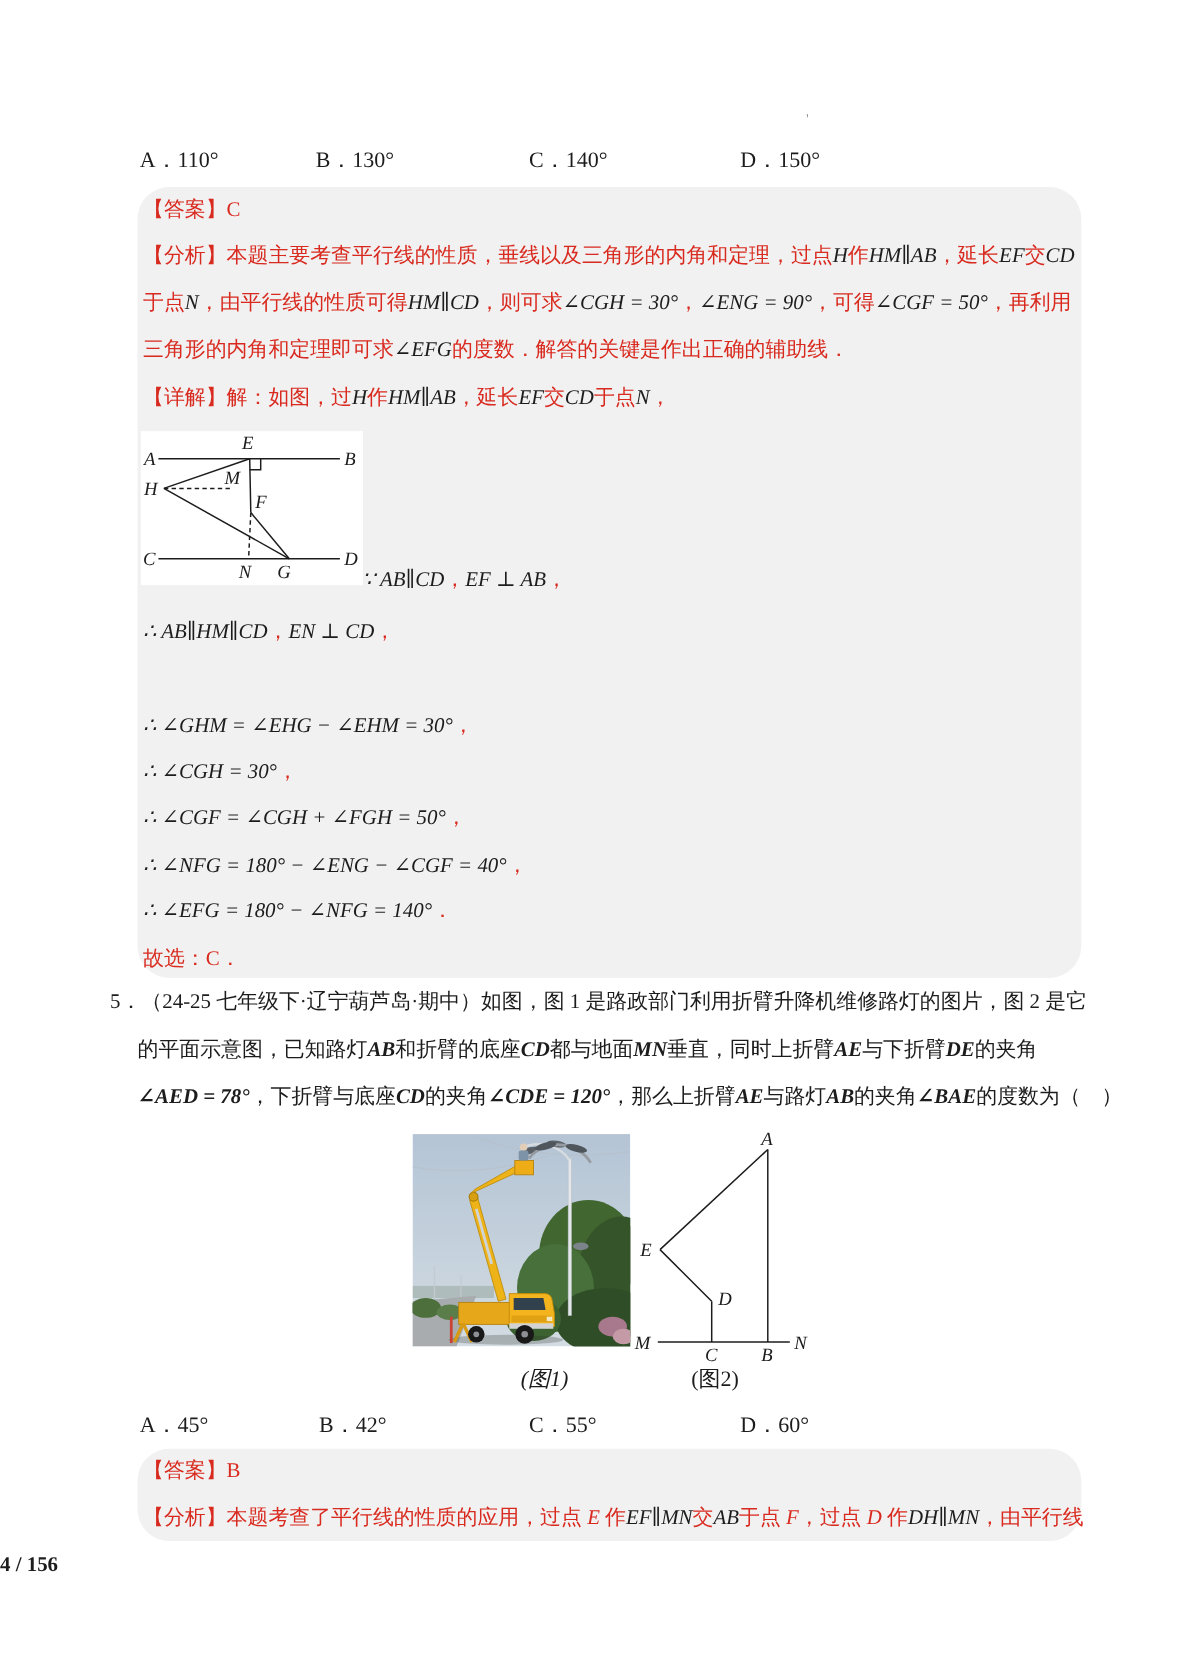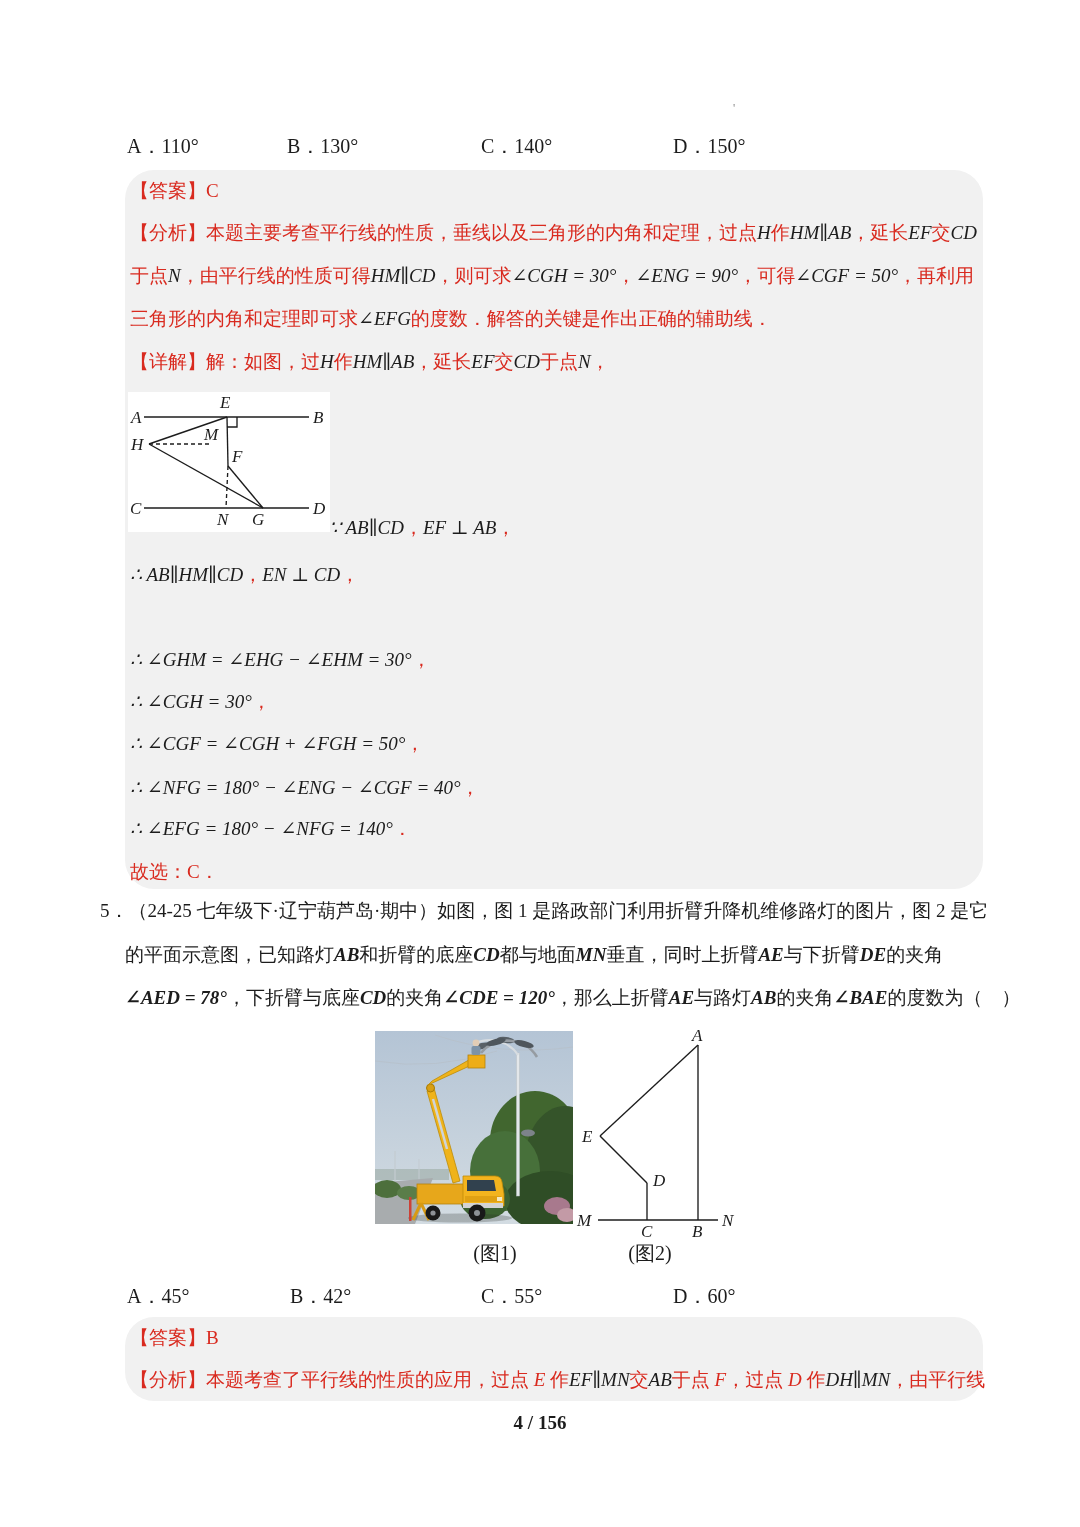--- a/index.html
+++ b/index.html
@@ -21,22 +21,22 @@
   .seg-m{ color:var(--ink); font-style:italic; }
   .seg-rm{ color:var(--red); font-style:italic; }
   .seg-bm{ color:var(--ink); font-style:italic; font-weight:bold; }
   .figbox{ position:absolute; left:3px; top:222px; width:202px; height:140px; background:#ffffff; }
   .q5{ position:absolute; left:100px; top:898px; width:885px; }
   .q5 .line{ left:25px; font-size:19px; }
   .q5 .first{ left:0; }
   .photo{ position:absolute; left:375px; top:1031px; width:198px; height:193px; }
   .diagram{ position:absolute; left:575px; top:1028px; width:165px; height:215px; }
   .caption{ position:absolute; top:1240px; width:80px; text-align:center; font-size:20px; }
-  .cap1{ left:455px; } .cap2{ left:610px; }
-  .footer{ position:absolute; left:0; right:0; top:1412px; text-align:center;
+  .cap1{ left:455px;font-style:italic; } .cap2{ left:610px; }
+  .footer{ position:absolute; left:0; right:0; top:1412px; text-align:left;
            font-size:19px; font-weight:bold; }
   svg text{ font-family:"Liberation Serif","DejaVu Serif",serif; font-style:italic;
             font-size:17px; fill:var(--ink); }
   svg .cap-line{ stroke:var(--ink); stroke-width:1.35; fill:none; }
   svg .dash{ stroke-dasharray:4 3; }
 </style>
 </head>
 <body>
 
 <div class="page">

